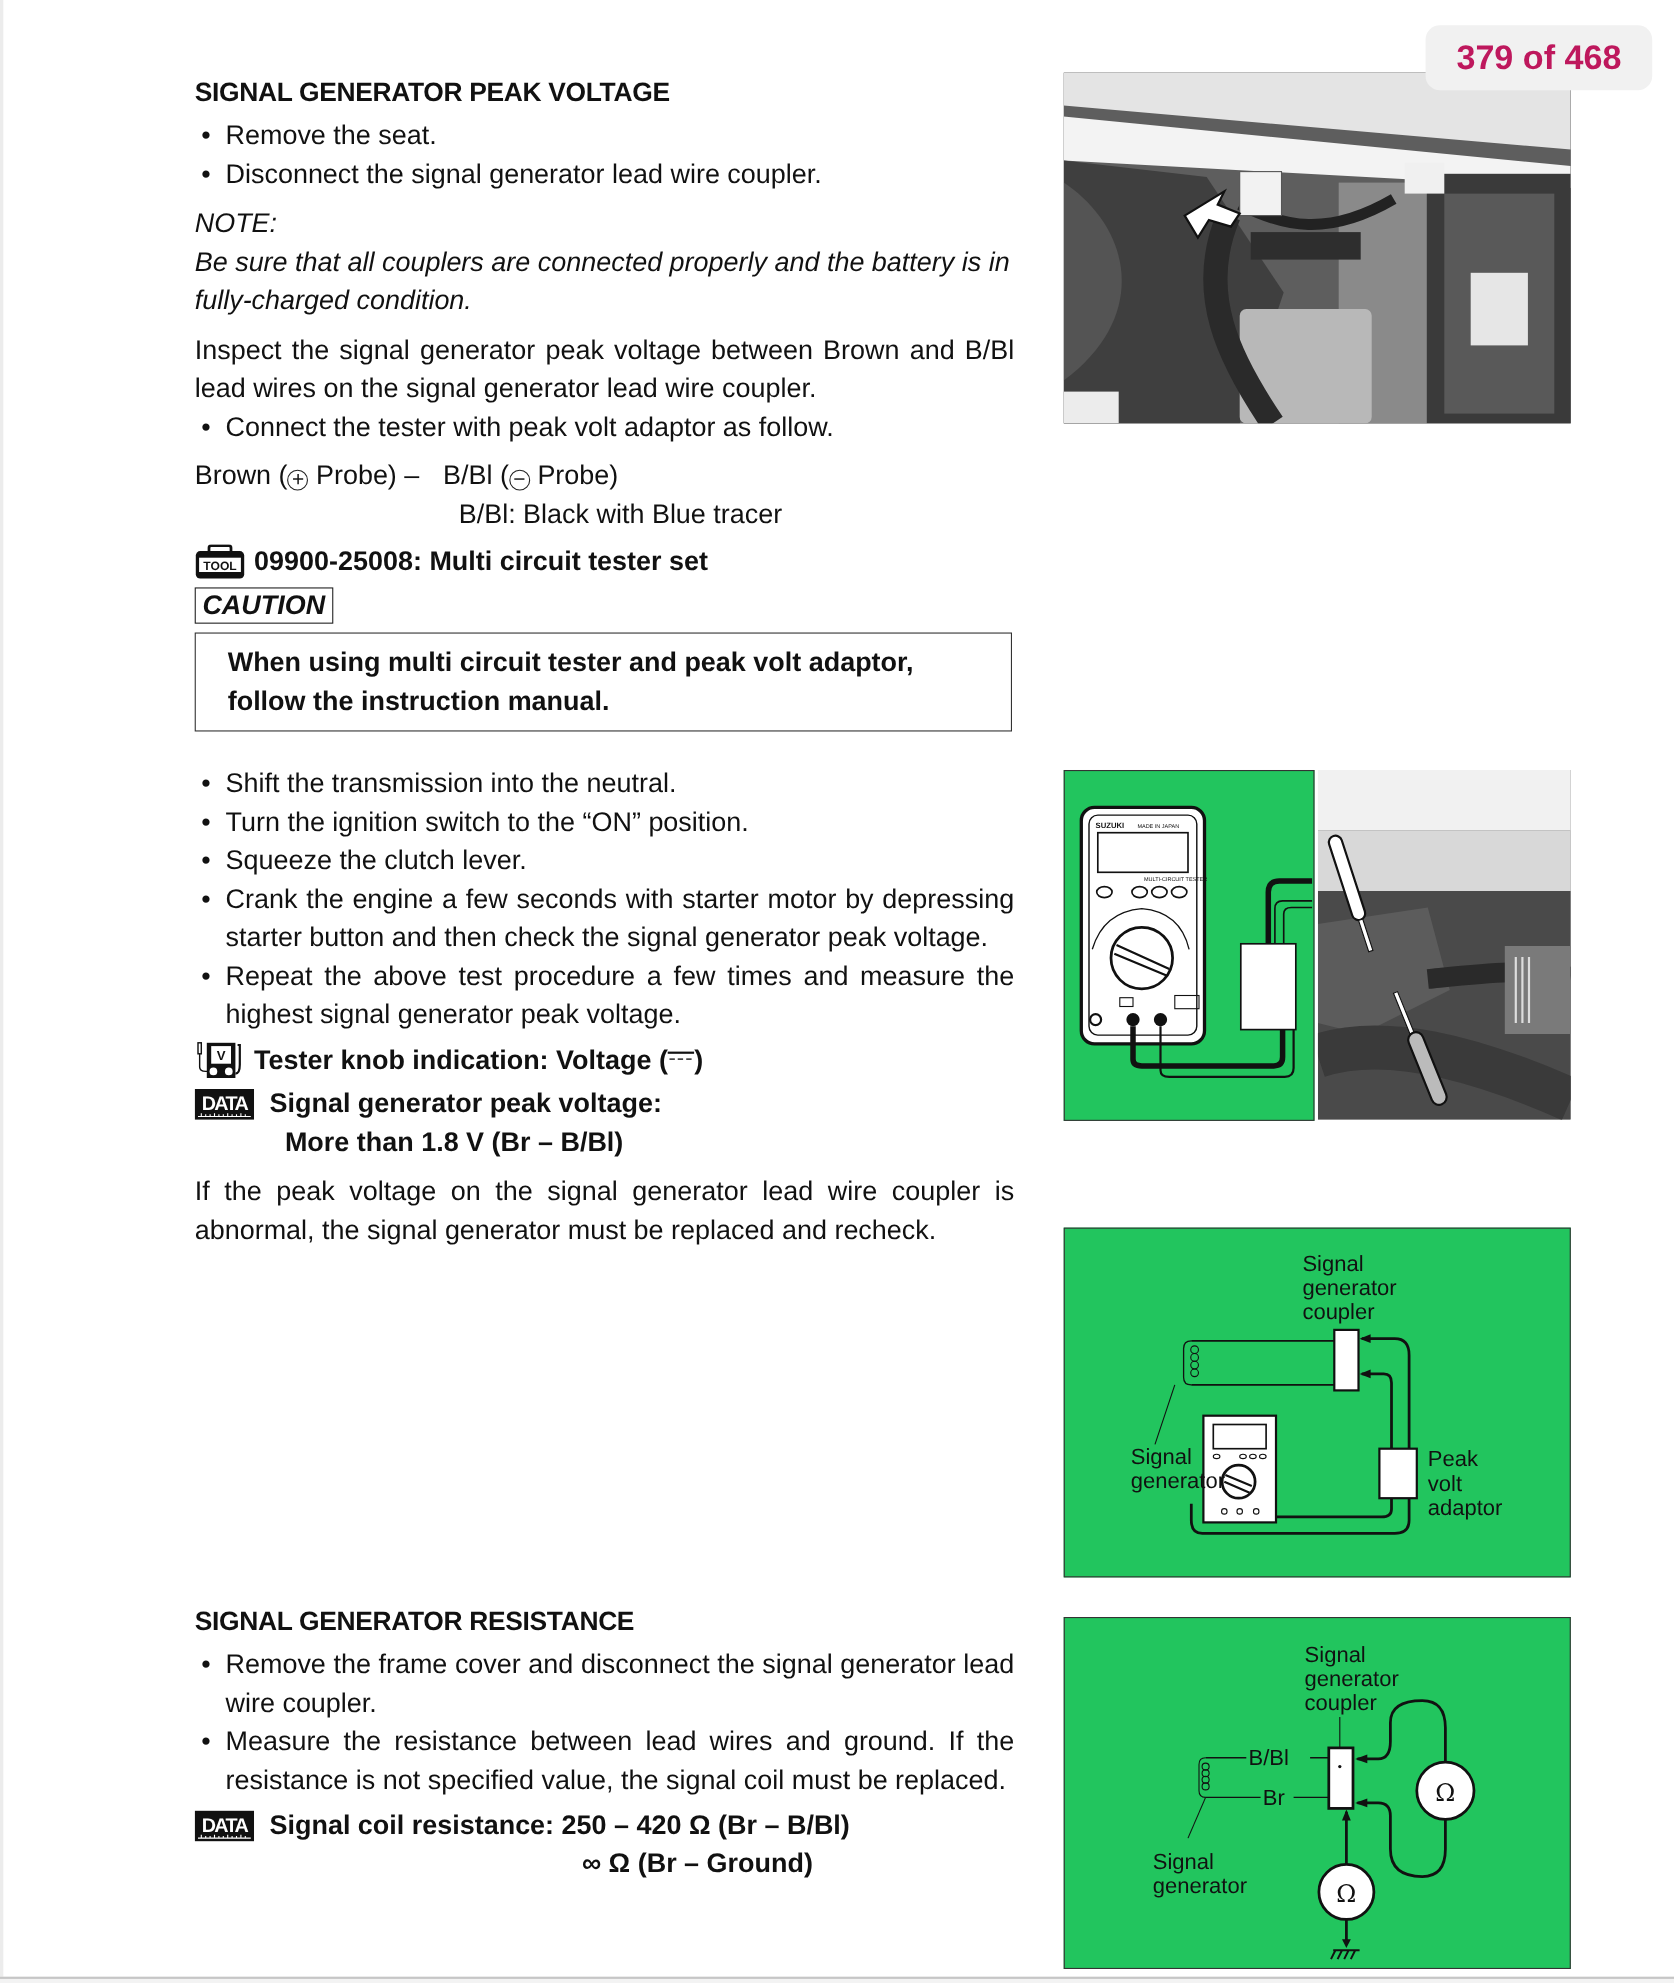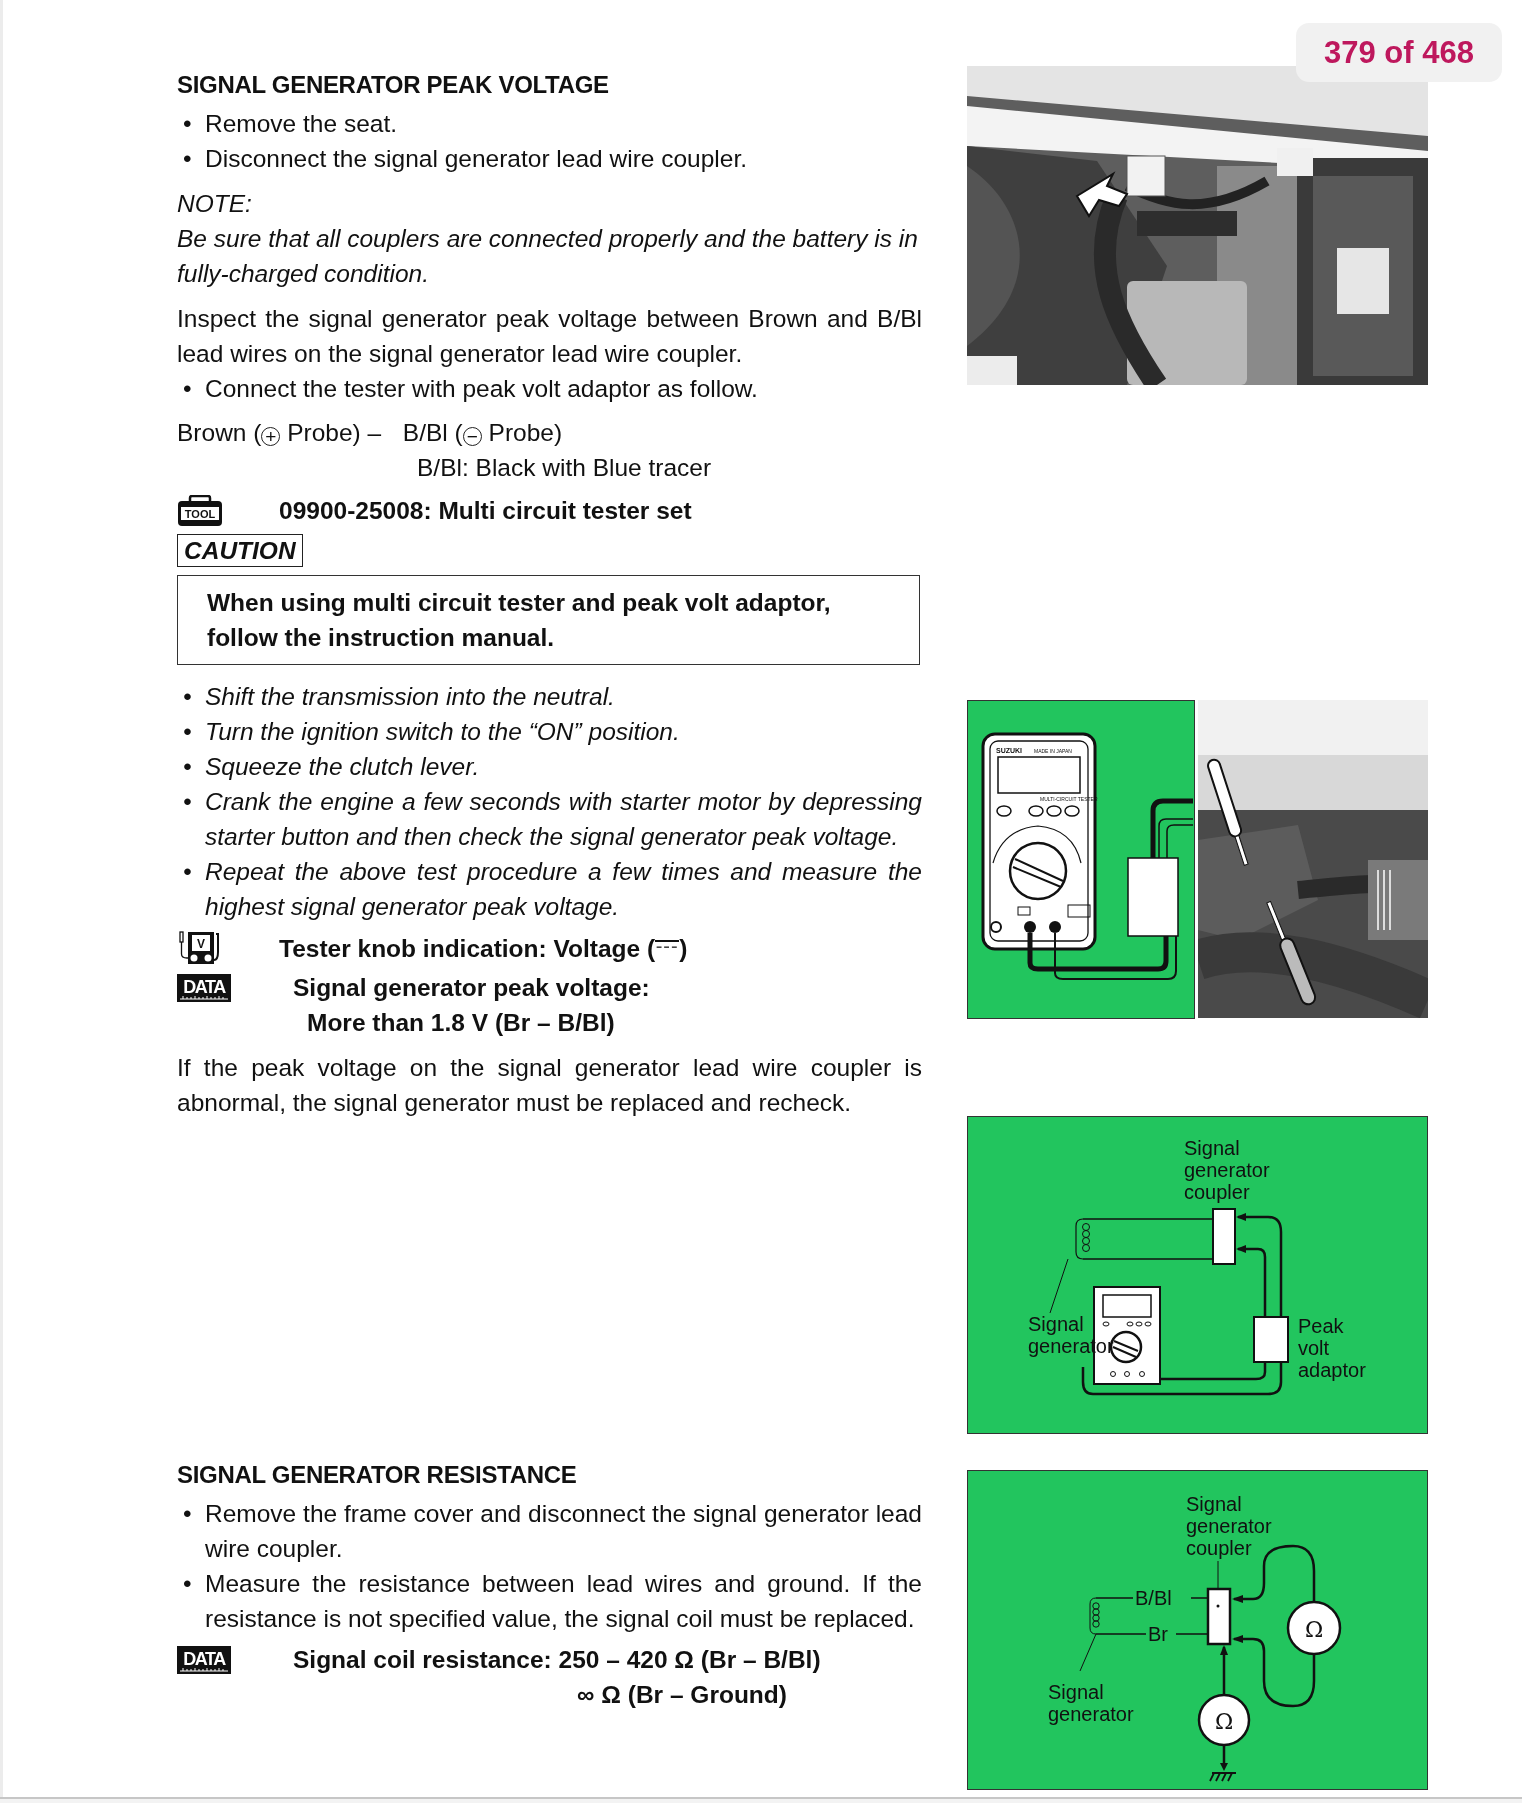--- a/index.html
+++ b/index.html
@@ -11,21 +11,21 @@
               color:#be185d;font-size:31px;font-weight:bold;display:flex;align-items:center;justify-content:center;z-index:5;}
   .col{position:absolute;left:177px;width:745px;}
   .h1{font-size:24px;font-weight:bold;letter-spacing:-0.3px;line-height:38px;margin:0;}
   .p{font-size:24.5px;line-height:35px;margin:0;}
   .just{text-align:justify;}
   .ital{font-style:italic;}
   .bul{position:relative;padding-left:28px;font-size:24.5px;line-height:35px;text-align:justify;}
   .bul::before{content:"•";position:absolute;left:6px;top:0;}
   .caution-label{display:inline-block;border:1.5px solid #222;font-weight:bold;font-size:24.5px;line-height:31px;padding:0 6px;font-style:italic;}
   .caution-panel{border:1.5px solid #333;font-weight:bold;font-size:24.5px;line-height:35px;padding:9px 28px 9px 29px;width:684px;}
-  .icon-row{display:flex;align-items:center;font-weight:bold;font-size:24.5px;line-height:35px;gap:48px;}
+  .icon-row{display:flex;align-items:center;font-weight:bold;font-size:24.5px;line-height:35px;}
   .icon-row svg{flex:none;}
   .fig{position:absolute;box-sizing:border-box;}
   .fig-border{border:1.5px solid #333;background:#22c55e;}
   .circ{display:inline-block;width:19px;height:19px;border:1.5px solid #222;border-radius:50%;text-align:center;line-height:18px;font-size:19px;vertical-align:-2px;box-sizing:border-box;}
   .lbl{font-family:"Liberation Sans",sans-serif;font-size:20px;fill:#111;}
 </style>
 </head>
 <body>
 
 <div class="left-strip"></div>
@@ -62,21 +62,21 @@
     <span style="margin-left:8px;">09900-25008: Multi circuit tester set</span>
   </div>
 
   <div style="margin-top:6px;">
     <span class="caution-label">CAUTION</span>
   </div>
   <div class="caution-panel" style="margin-top:8px;">
     <span>When using multi circuit tester and peak volt adaptor, follow the instruction manual.</span>
   </div>
 
-  <div style="margin-top:14px;font-style:italic;">
+  <div style="margin-top:30px;">
     <div class="bul">Shift the transmission into the neutral.</div>
     <div class="bul">Turn the ignition switch to the “ON” position.</div>
     <div class="bul">Squeeze the clutch lever.</div>
     <div class="bul">Crank the engine a few seconds with starter motor by depressing starter button and then check the signal generator peak voltage.</div>
     <div class="bul">Repeat the above test procedure a few times and measure the highest signal generator peak voltage.</div>
   </div>
 
   <div class="icon-row" style="margin-top:6px;">
     <svg width="46" height="36" viewBox="0 0 46 36">
       <rect x="3" y="2" width="3" height="10" fill="none" stroke="#111" stroke-width="1.3"></rect>

